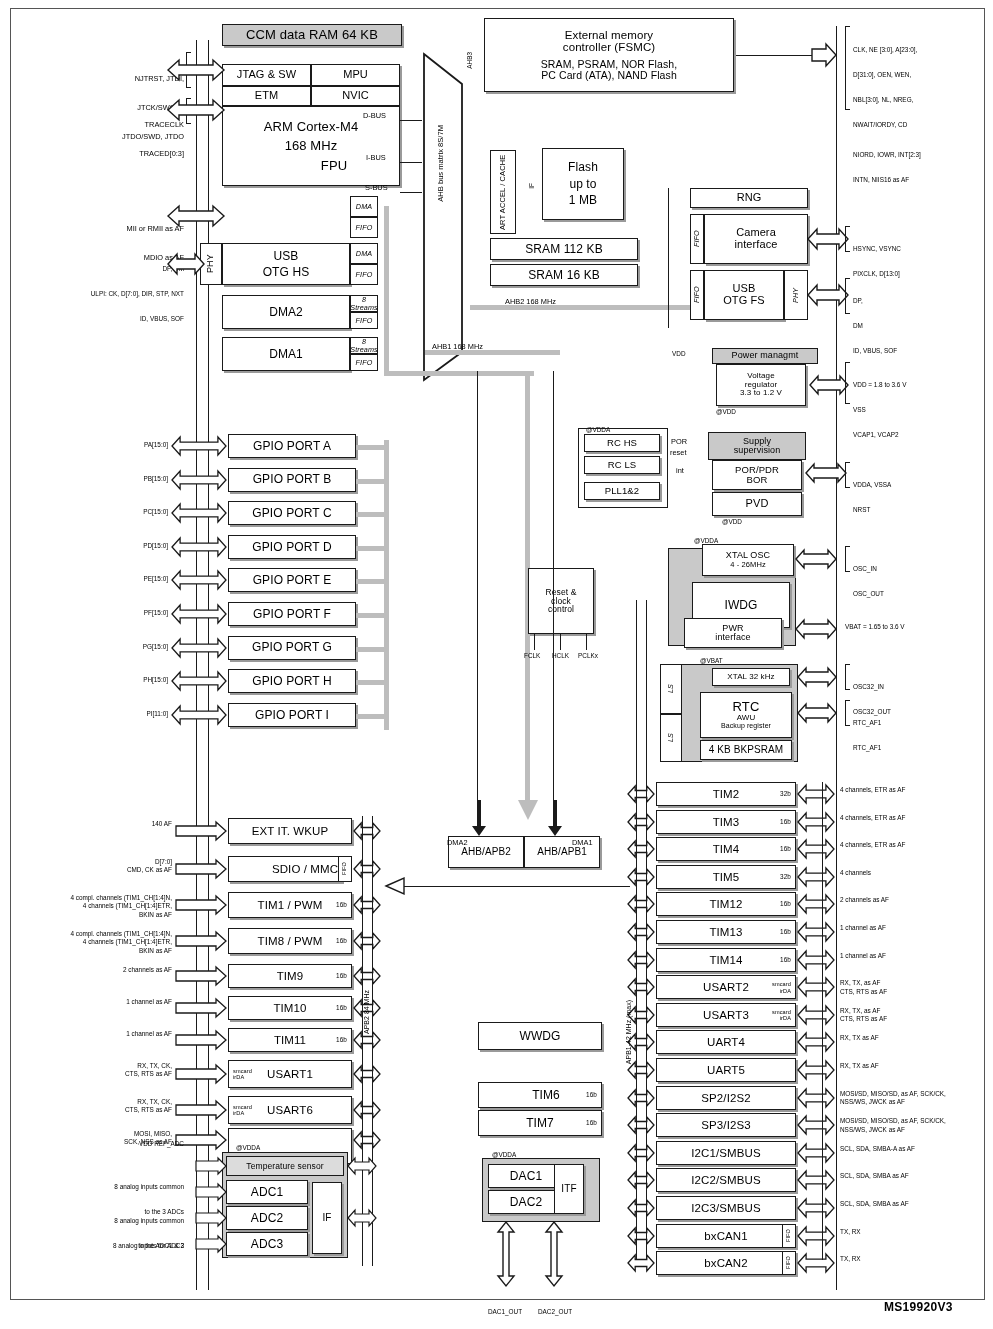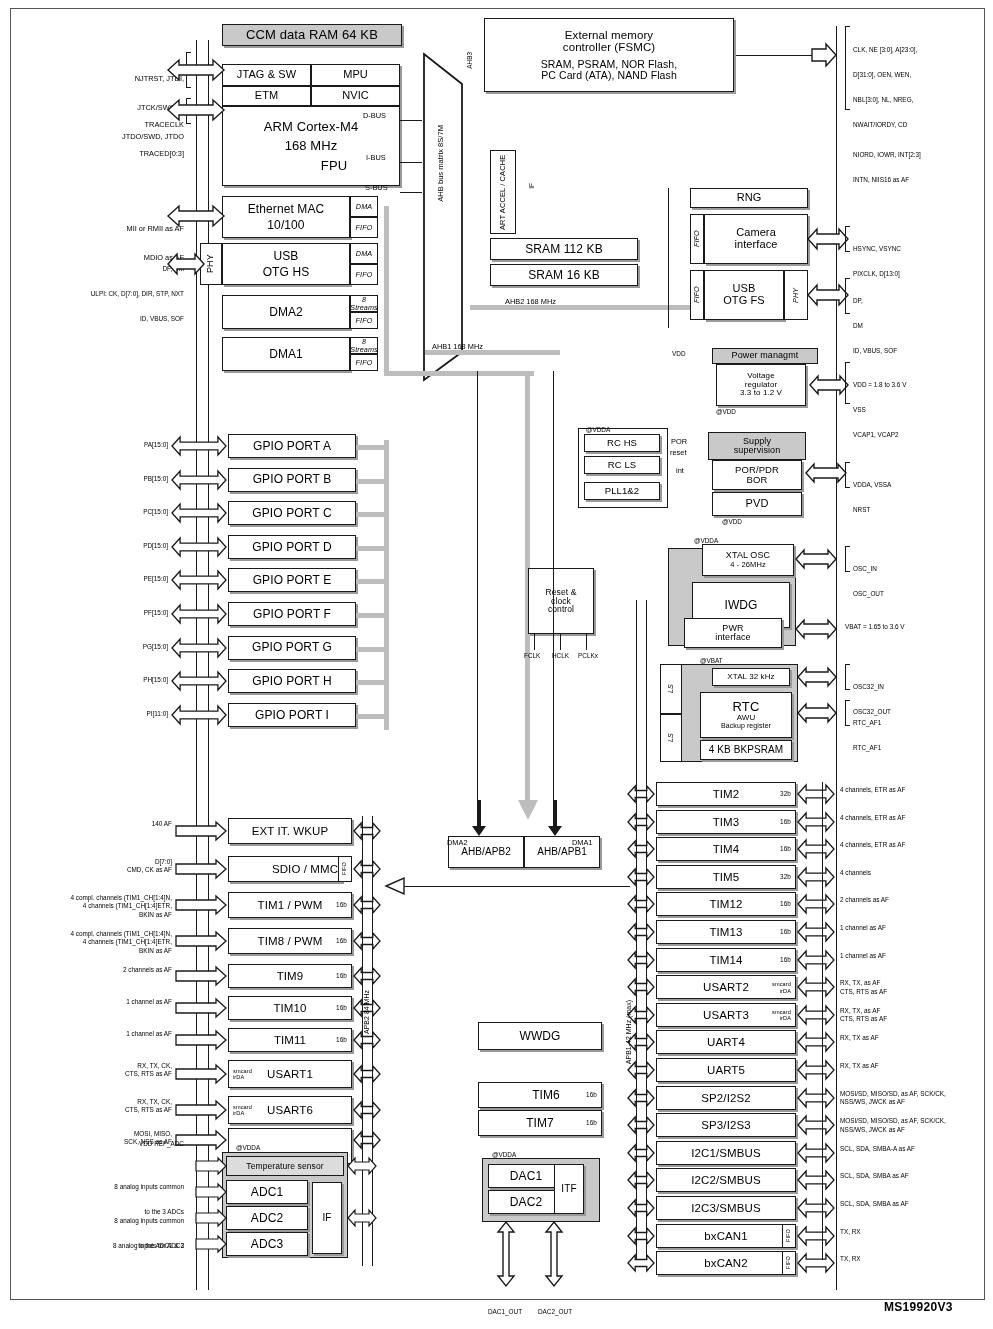--- a/index.html
+++ b/index.html
@@ -58,24 +58,20 @@
 
   <div class="blk sh stack big" style="left:222px;top:106px;width:178px;height:80px;">
     <span>ARM Cortex-M4</span>
     <span style="margin-top:6px;">168 MHz</span>
     <span style="margin-top:6px;padding-left:46px;">FPU</span>
   </div>
   <div class="lbl" style="left:363px;top:111px;">D-BUS</div>
   <div class="lbl" style="left:366px;top:153px;">I-BUS</div>
   <div class="lbl" style="left:365px;top:183px;">S-BUS</div>
 
-  <div class="blk sh stack" style="left:222px;top:196px;width:128px;height:42px;font-size:12px;">
-    <span>Ethernet MAC</span>
-    <span style="margin-top:3px;">10/100</span>
-  </div>
   <div class="blk thin xs" style="left:350px;top:196px;width:28px;height:21px;">DMA</div>
   <div class="blk thin xs" style="left:350px;top:217px;width:28px;height:21px;">FIFO</div>
 
   <div class="blk sh stack" style="left:222px;top:243px;width:128px;height:42px;font-size:12px;">
     <span>USB</span>
     <span style="margin-top:3px;">OTG HS</span>
   </div>
   <div class="blk thin xs" style="left:350px;top:243px;width:28px;height:21px;">DMA</div>
   <div class="blk thin xs" style="left:350px;top:264px;width:28px;height:21px;">FIFO</div>
   <div class="blk thin sm vtxt" style="left:200px;top:243px;width:22px;height:42px;">PHY</div>
@@ -117,20 +113,25 @@
     <span style="margin-top:5px;font-size:10.5px;">SRAM, PSRAM, NOR Flash,</span>
     <span style="font-size:10.5px;">PC Card (ATA), NAND Flash</span>
   </div>
   <div class="lbl vtxt lbl6" style="left:466px;top:52px;">AHB3</div>
 
   <div class="blk thin sm vtxt stack" style="left:490px;top:150px;width:26px;height:84px;font-size:7.5px;">
     <span>ART ACCEL / CACHE</span>
   </div>
   <div class="lbl vtxt lbl6" style="left:528px;top:183px;">IF</div>
 
+  <div class="blk sh stack" style="left:542px;top:148px;width:82px;height:72px;font-size:12px;">
+    <span>Flash</span>
+    <span style="margin-top:4px;">up to</span>
+    <span style="margin-top:4px;">1 MB</span>
+  </div>
 
   <div class="blk sh" style="left:490px;top:238px;width:148px;height:22px;font-size:12px;">SRAM 112 KB</div>
   <div class="blk sh" style="left:490px;top:264px;width:148px;height:22px;font-size:12px;">SRAM 16 KB</div>
 
   <div class="gln h" style="left:470px;top:305px;width:280px;"></div>
   <div class="lbl" style="left:505px;top:297px;">AHB2 168 MHz</div>
 
   <div class="ln v" style="left:836px;top:26px;height:1264px;"></div>
   <div class="ln h" style="left:736px;top:55px;width:80px;"></div>
   <div class="arw" style="left:812px;top:44px;">

